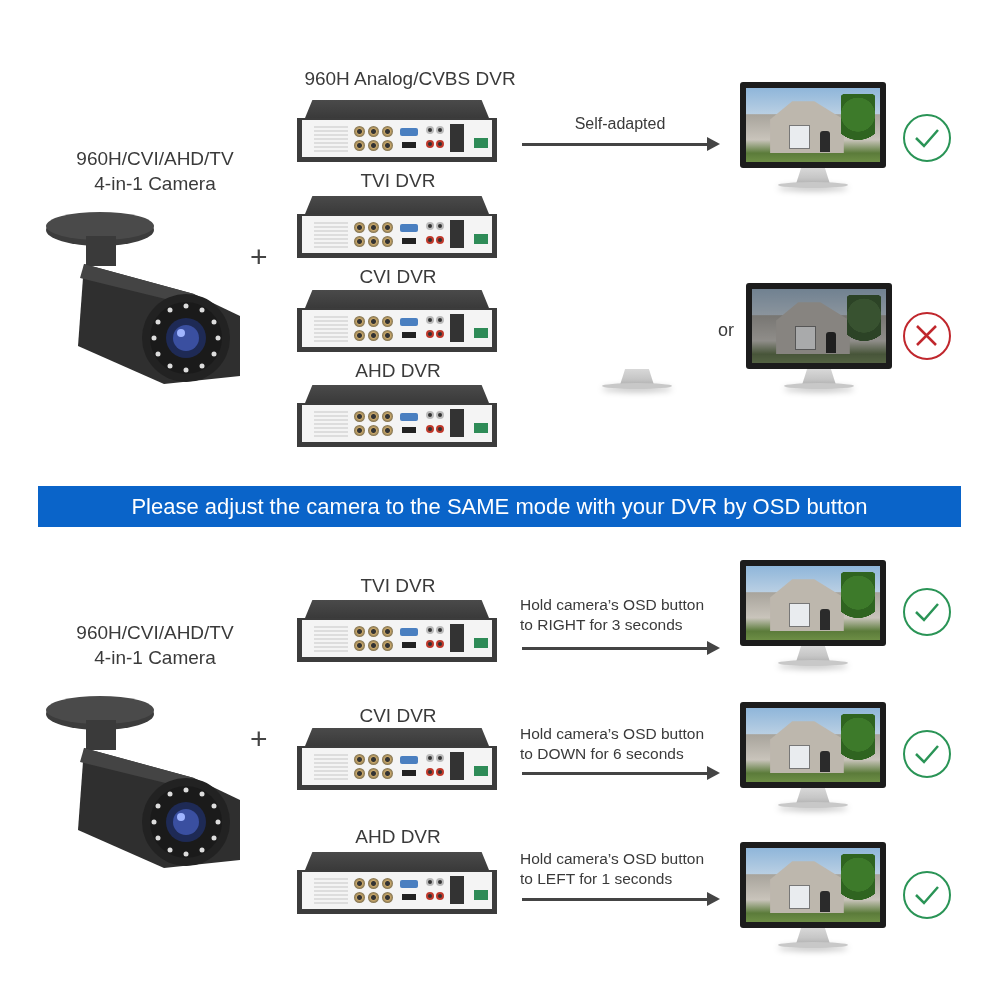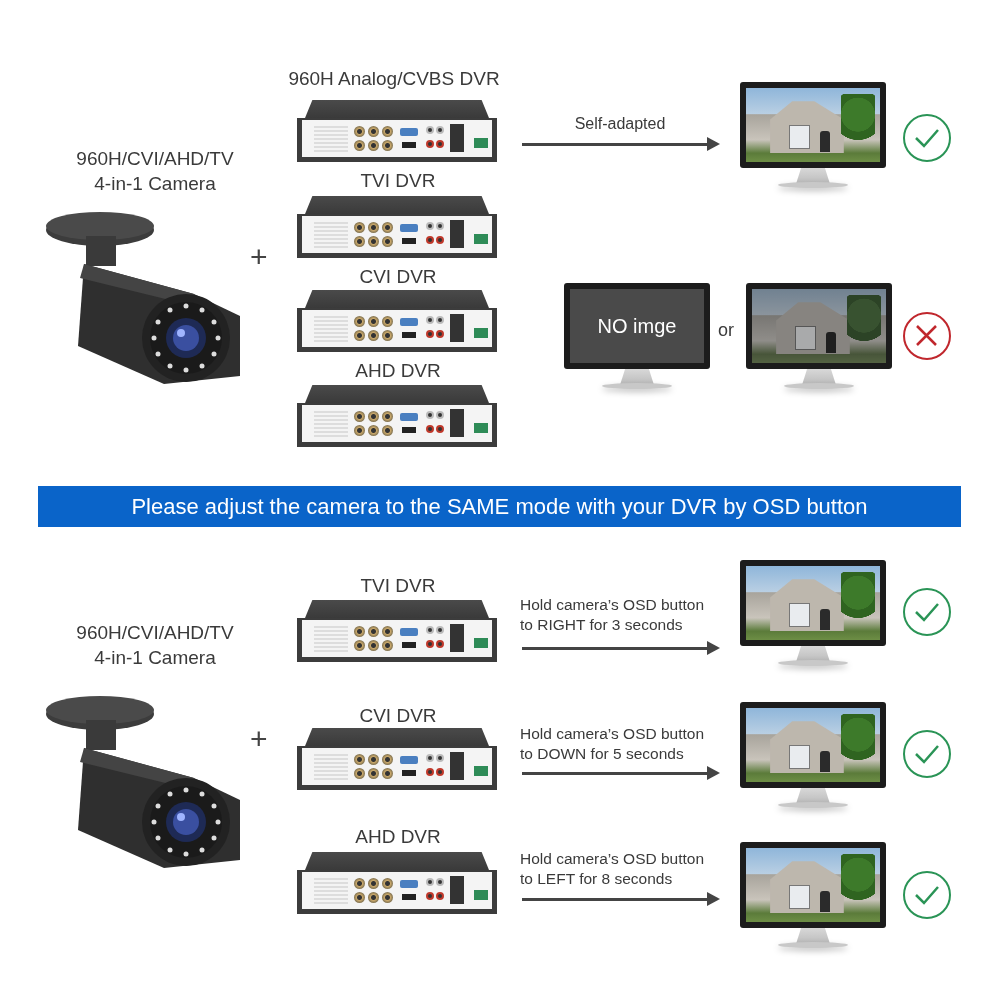--- a/index.html
+++ b/index.html
@@ -79,21 +79,21 @@
         <circle cx="114" cy="116" r="2.5"></circle>
         <circle cx="126" cy="104" r="2.5"></circle>
     </g>
     <circle cx="142" cy="132" r="20" fill="#1e2a55"></circle>
     <circle cx="142" cy="132" r="13" fill="#3a4fa0"></circle>
     <circle cx="137" cy="127" r="4" fill="#9fb4ff"></circle>
   </svg>
 </div>
 <div class="abs plus" style="left:250px; top:240px;">+</div>
 
-<div class="abs label" style="left:280px; top:68px; width:228px;">960H Analog/CVBS DVR</div>
+<div class="abs label" style="left:296px; top:68px; width:228px;">960H Analog/CVBS DVR</div>
 <div class="abs dvr" style="left:297px; top:100px;">
   <div class="top"></div>
     <div class="back">
       <div class="sticker"></div>
     <div class="bnc" style="left:52px;top:6px"></div>
       <div class="bnc" style="left:66px;top:6px"></div>
       <div class="bnc" style="left:80px;top:6px"></div>
     <div class="bnc" style="left:52px;top:20px"></div>
       <div class="bnc" style="left:66px;top:20px"></div>
       <div class="bnc" style="left:80px;top:20px"></div>
@@ -189,23 +189,20 @@
   <div class="neck"></div>
     <div class="base"></div>
 </div>
 <div class="abs status ok" style="left:903px; top:114px;">
   <svg width="43" height="43" viewBox="0 0 43 43">
       <path d="M11 22 L19 30 L33 14" stroke="#2a9456" stroke-width="2.5" fill="none"></path>
     </svg>
 </div>
 
 <div class="abs monitor" style="left:564px; top:283px;">
-  <div class="screen">
-      <div class="img noimg">NO imge</div>
-    </div>
   <div class="neck"></div>
     <div class="base"></div>
 </div>
 <div class="abs note" style="left:718px; top:320px; font-size:18px;">or</div>
 <div class="abs monitor" style="left:746px; top:283px;">
   <div class="screen">
       <div class="img dim">
         <div class="house"></div>
         <div class="window"></div>
         <div class="door"></div>
@@ -317,21 +314,21 @@
     <div class="rca" style="left:124px;top:6px"></div>
       <div class="rca" style="left:134px;top:6px"></div>
     <div class="rca red" style="left:124px;top:20px"></div>
       <div class="rca red" style="left:134px;top:20px"></div>
     <div class="rj"></div>
       <div class="pwr"></div>
     </div>
 </div>
 <div class="abs note" style="left:520px; top:724px;">
   <div>Hold camera’s OSD button</div>
-  <div>to DOWN for 5 seconds</div>
+  <div>to DOWN for 6 seconds</div>
 </div>
 <div class="abs arrow" style="left:522px; top:772px; width:186px;"></div>
 <div class="abs monitor" style="left:740px; top:702px;">
   <div class="screen">
       <div class="img">
         <div class="house"></div>
         <div class="window"></div>
         <div class="door"></div>
         <div class="tree"></div>
       </div>
@@ -361,21 +358,21 @@
     <div class="rca" style="left:124px;top:6px"></div>
       <div class="rca" style="left:134px;top:6px"></div>
     <div class="rca red" style="left:124px;top:20px"></div>
       <div class="rca red" style="left:134px;top:20px"></div>
     <div class="rj"></div>
       <div class="pwr"></div>
     </div>
 </div>
 <div class="abs note" style="left:520px; top:849px;">
   <div>Hold camera’s OSD button</div>
-  <div>to LEFT for 8 seconds</div>
+  <div>to LEFT for 1 seconds</div>
 </div>
 <div class="abs arrow" style="left:522px; top:898px; width:186px;"></div>
 <div class="abs monitor" style="left:740px; top:842px;">
   <div class="screen">
       <div class="img">
         <div class="house"></div>
         <div class="window"></div>
         <div class="door"></div>
         <div class="tree"></div>
       </div>

